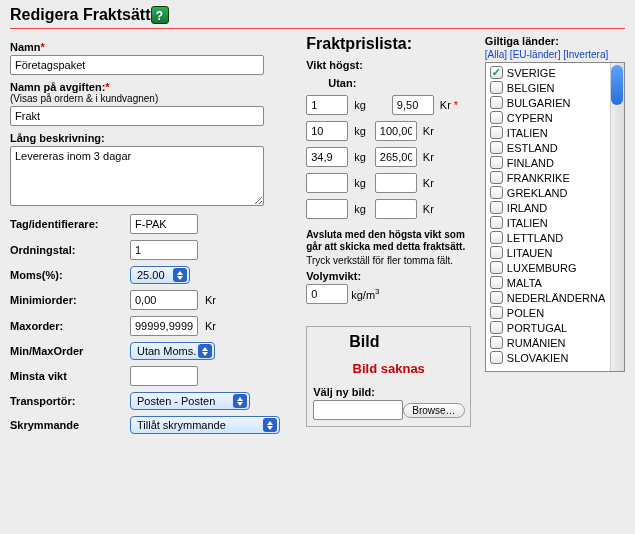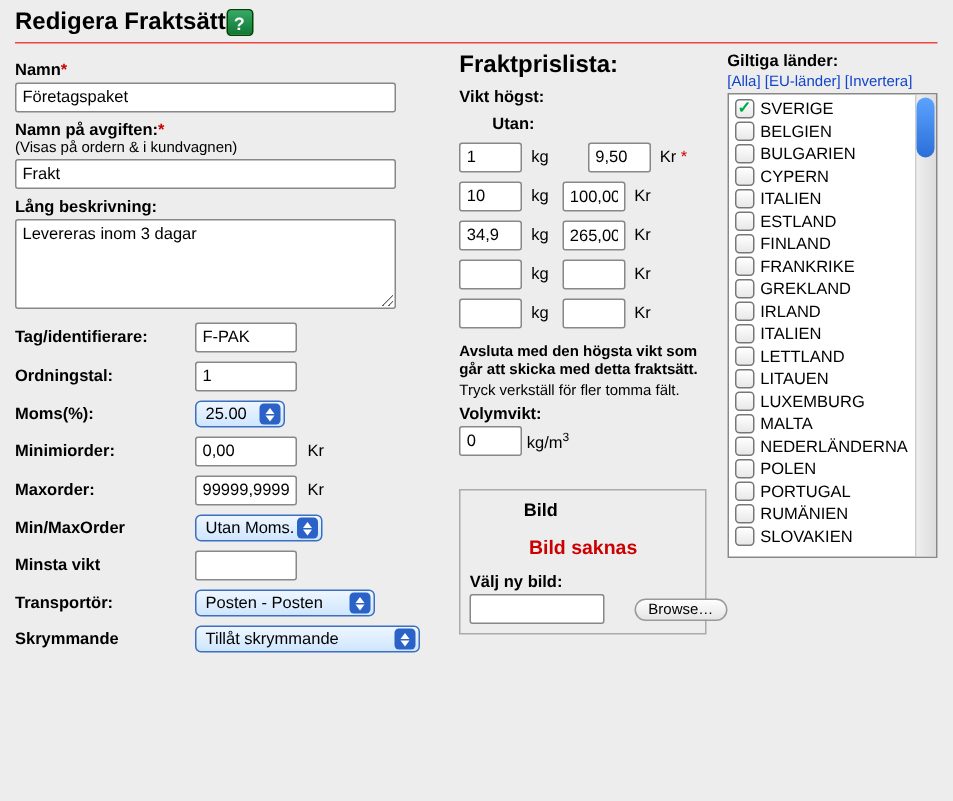--- a/index.html
+++ b/index.html
@@ -74,23 +74,23 @@
     flex-shrink: 0;
   }
   .country-row .cb.checked::after {
     content: "✓"; font-size: 11px; color: #0a4; font-weight: bold; line-height: 1;
   }
   .links { font-size: 10px; margin-top: 2px; margin-bottom: 2px; }
   .links span { color: #1144cc; cursor: pointer; }
   .bild-box {
     border: 1px solid #aaa; padding: 6px; margin-top: 22px; width: 165px;
   }
-  .bild-title { font-weight: bold; font-size: 12px; margin-bottom: 10px; padding-left: 36px; }
+  .bild-title { font-weight: bold; font-size: 16px; margin-bottom: 10px; padding-left: 36px; }
   .bild-missing { color: #c00; font-weight: bold; font-size: 13px; text-align: center; margin-bottom: 10px; }
-  .file-row { display: flex; align-items: center; gap: 20px; margin-top: 2px; }
+  .file-row { display: flex; align-items: center; gap: 0; margin-top: 2px; }
   .file-row input[type=text] { width: 90px; }
   .browse-btn {
     background: linear-gradient(#fefefe,#e5e5e5); border: 1px solid #999;
     border-radius: 10px; padding: 1px 8px; font-size: 10px;
   }
   sup { font-size: 8px; }
   .scrollbar-track {
     position: absolute; right: 0; top: 0; width: 14px; height: 100%;
     background: linear-gradient(90deg,#eee,#ddd);
     border-left: 1px solid #ccc;

